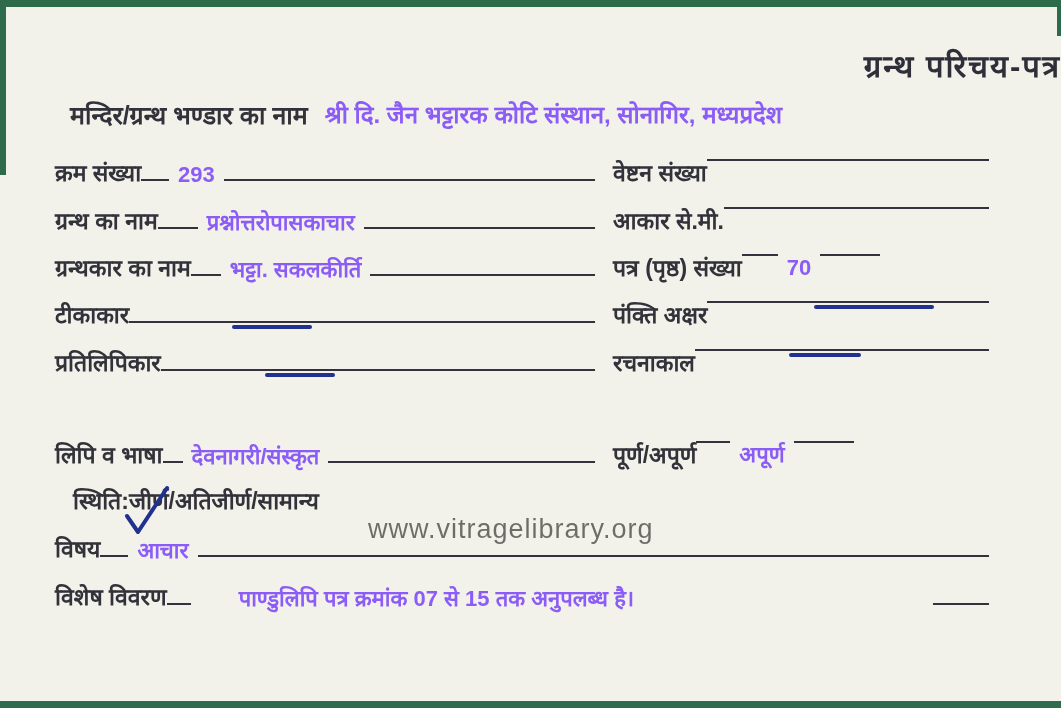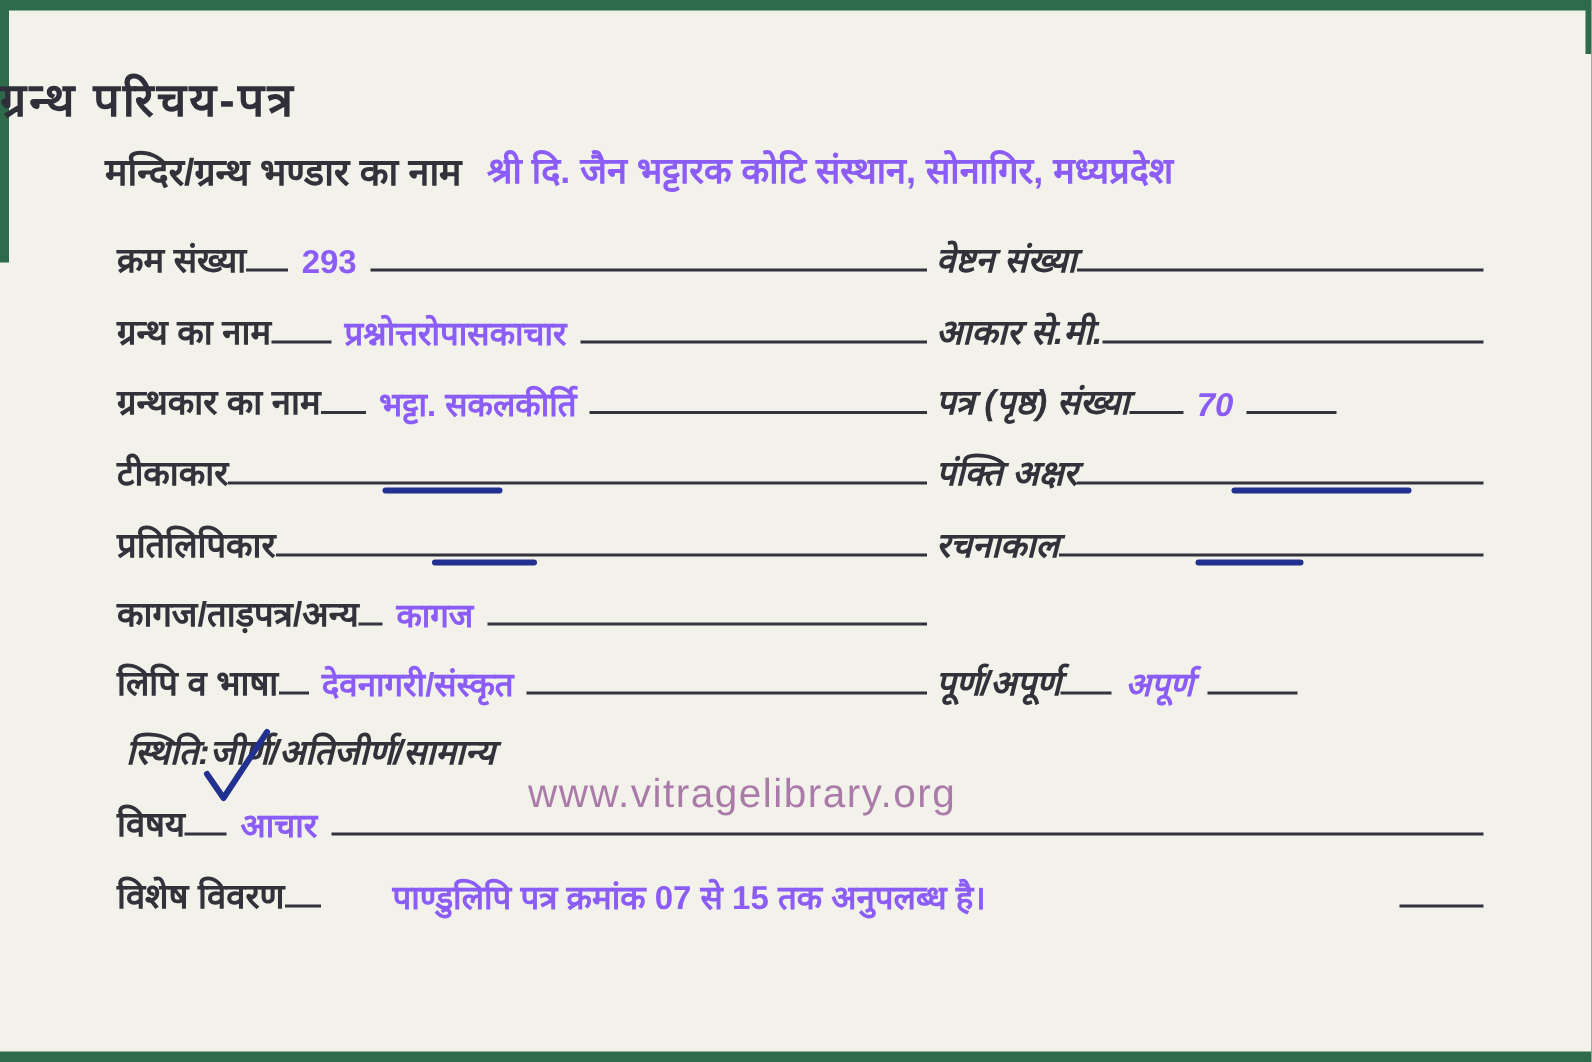--- a/index.html
+++ b/index.html
@@ -13,29 +13,29 @@
   }
   
   .edge{position:absolute;background:#2e6b4a;}
   .edge-top{top:0;left:0;width:1061px;height:7px;}
   .edge-bottom{bottom:0;left:0;width:1061px;height:7px;}
   .edge-left{top:0;left:0;width:6px;height:175px;}
   .edge-right{top:0;right:0;width:4px;height:36px;}
 
   .title{
     position:absolute;top:44px;left:0;right:0;
-    text-align:left;font-size:31px;font-weight:bold;
+    text-align:right;font-size:31px;font-weight:bold;
     color:#2f2f3a;letter-spacing:2px;
   }
   .row{
-    position:absolute;left:78px;right:72px;height:36px;
+    position:absolute;left:55px;right:72px;height:36px;
     display:flex;align-items:flex-end;
   }
   .leftcol{width:540px;display:flex;align-items:flex-end;}
-  .rightcol{flex:1;margin-left:6px;display:flex;align-items:flex-end;font-style:italic;}
+  .rightcol{flex:1;margin-left:18px;display:flex;}
   .lbl{
     font-size:23px;font-weight:bold;color:#32323a;
     white-space:nowrap;line-height:1.25;
   }
   .val{
     font-size:22px;font-weight:bold;color:#8b5cf6;
     white-space:nowrap;padding:0 9px;line-height:1.25;
   }
   .seg{
     height:0;border-bottom:2px solid #33333d;
@@ -51,22 +51,22 @@
     background:#22318f;border-radius:2px;
   }
   .bhandar-row{position:absolute;left:70px;right:40px;top:100px;height:40px;
     display:flex;align-items:flex-start;white-space:nowrap;}
   .bhandar-row .lbl{font-size:25px;}
   .bhandar-row .val{font-size:24px;margin-left:8px;}
   .sthiti{font-size:23px;font-weight:bold;color:#32323a;white-space:nowrap;line-height:1.25;}
   .checked{position:relative;display:inline-block;}
   .check-svg{position:absolute;left:-6px;bottom:-22px;overflow:visible;}
   .watermark{
-    position:absolute;left:352px;top:514px;
-    font-size:27px;color:#701a75;opacity:.55;letter-spacing:1px;text-align:right;
+    position:absolute;left:368px;top:514px;
+    font-size:27px;color:#000000;opacity:.55;letter-spacing:1px;text-align:right;
   }
 </style>
 </head>
 <body>
 
 <div class="card">
   <div class="edge edge-top"></div>
   <div class="edge edge-bottom"></div>
   <div class="edge edge-left"></div>
   <div class="edge edge-right"></div>
@@ -143,26 +143,20 @@
     </div>
     <div class="rightcol">
       <span class="lbl">पंक्ति अक्षर</span>
       <span class="seg grow">
         <span class="dash" style="left:38%;width:120px"></span>
       </span>
     </div>
   </div>
 
   <div class="row" style="top:388px">
-    <div class="leftcol">
-      <span class="lbl">कागज/ताड़पत्र/अन्य</span>
-      <span class="seg w16"></span>
-      <span class="val">कागज</span>
-      <span class="seg grow"></span>
-    </div>
   </div>
 
   <div class="row" style="top:434px">
     <div class="leftcol">
       <span class="lbl">लिपि व भाषा</span>
       <span class="seg w20"></span>
       <span class="val">देवनागरी/संस्कृत</span>
       <span class="seg grow"></span>
     </div>
     <div class="rightcol">

